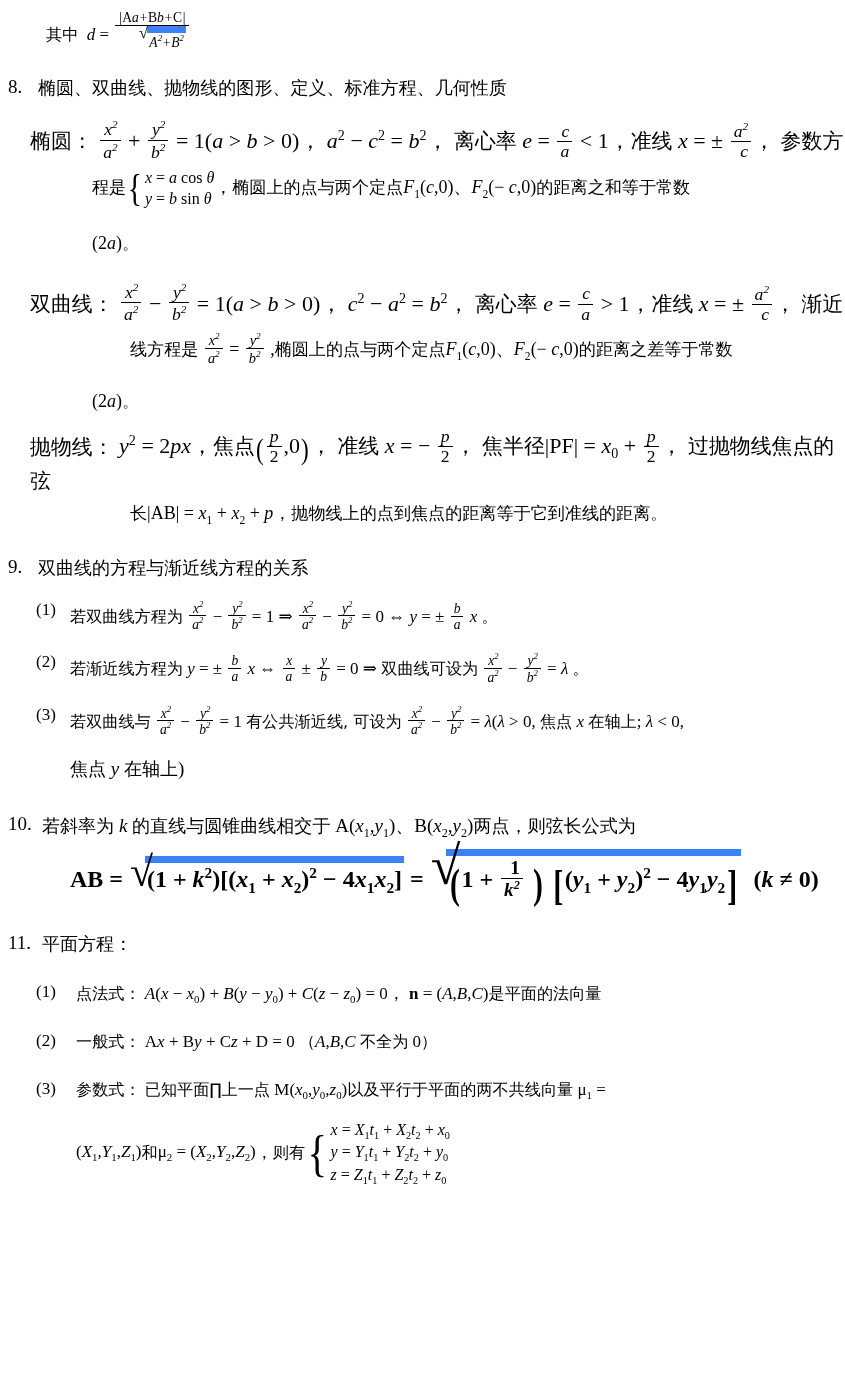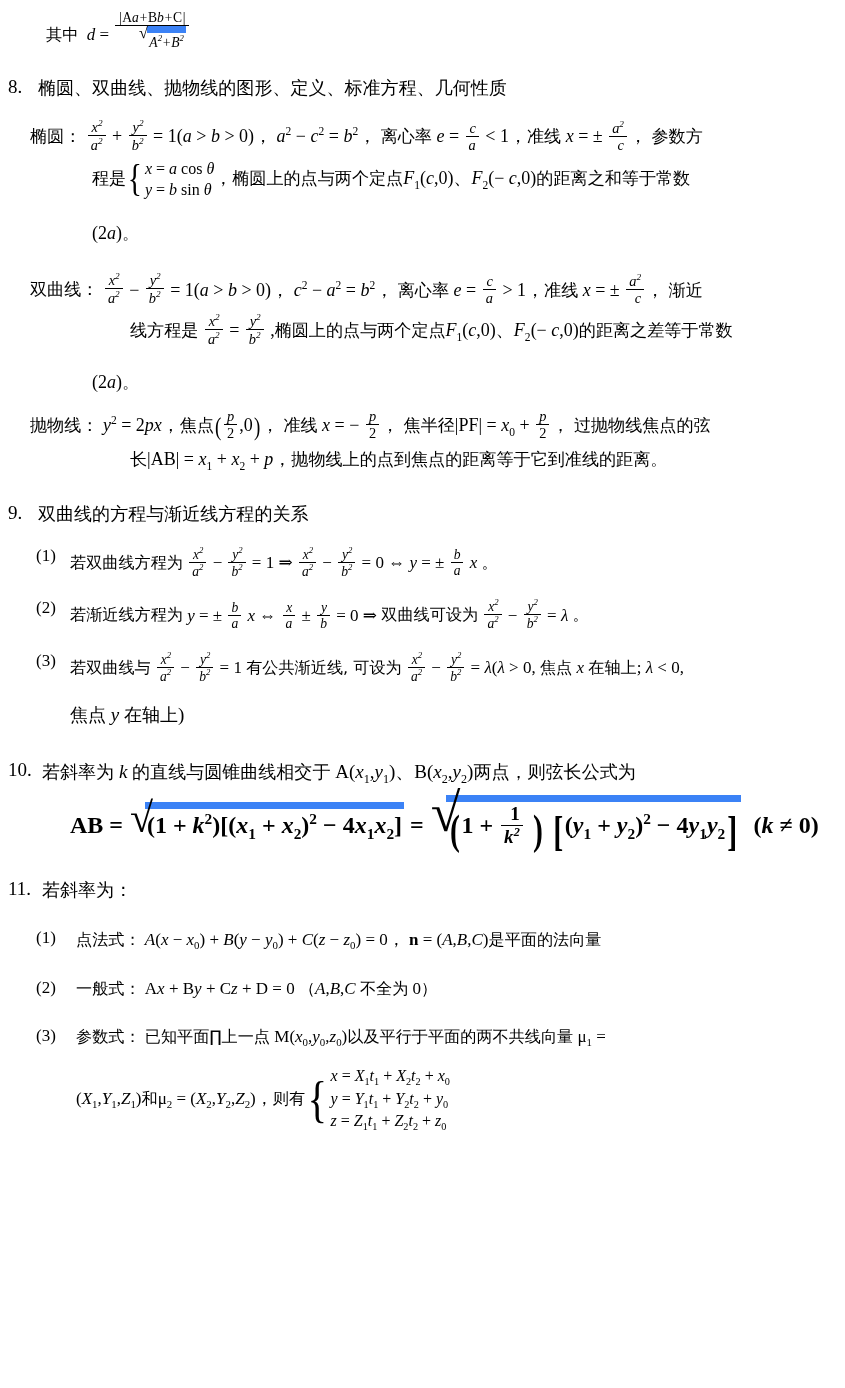--- a/index.html
+++ b/index.html
@@ -117,21 +117,21 @@
   }
 
   .head {
     font-size: 19px;
     padding-left: 8px;
     margin-top: 26px;
   }
   .head .num-label { width: 30px; }
 
   .blk {
-    font-size: 18px;
+    font-size: 22px;
     margin-top: 18px;
     padding-left: 30px;
   }
 
   .indent1 { padding-left: 92px; margin-top: 6px; }
   .indent2 { padding-left: 62px; margin-top: 16px; }
 
   .sub {
     display: flex;
     font-size: 17px;
@@ -334,21 +334,21 @@
         <span class="frac"><span class="num">1</span><span class="den it">k<sup class="sm">2</sup></span></span>
         <span class="paren-big">)</span>
         <span class="bracket-big">[</span>(<span class="it">y</span><sub class="sm">1</sub> + <span class="it">y</span><sub class="sm">2</sub>)<sup class="sm">2</sup> − 4<span class="it">y</span><sub class="sm">1</sub><span class="it">y</span><sub class="sm">2</sub><span class="bracket-big">]</span>
       </span>
     </span>
     <span class="math">&nbsp;(<span class="it">k</span> ≠ 0)</span>
   </div>
 
   <div class="row head" style="margin-top:30px">
     <span class="num-label" style="width:34px">11.</span>
-    <span class="item-body cjk">若斜率为：</span>
+    <span class="item-body cjk">平面方程：</span>
   </div>
 
   <div class="sub" style="margin-top:26px">
     <span class="tag" style="flex:0 0 40px">(1)</span>
     <span class="txt">
       <span class="cjk">点法式：</span>
       <span class="math"><span class="it">A</span>(<span class="it">x</span> − <span class="it">x</span><sub class="sm">0</sub>) + <span class="it">B</span>(<span class="it">y</span> − <span class="it">y</span><sub class="sm">0</sub>) + <span class="it">C</span>(<span class="it">z</span> − <span class="it">z</span><sub class="sm">0</sub>) = 0</span>，
       <span class="math" style="font-weight:bold">n</span> <span class="math">= (<span class="it">A</span>,<span class="it">B</span>,<span class="it">C</span>)</span><span class="cjk">是平面的法向量</span>
     </span>
   </div>

